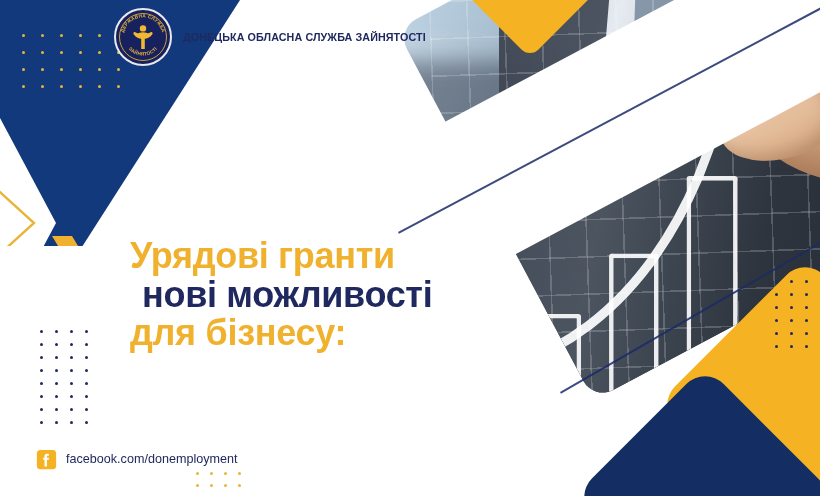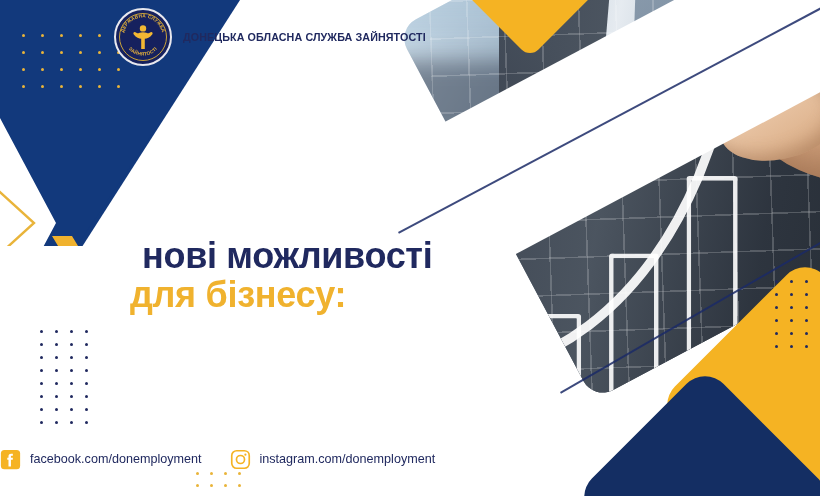--- a/index.html
+++ b/index.html
@@ -221,21 +221,21 @@
   }
   .grants-word {
     font-family:"Liberation Serif", serif;
     font-style:italic; font-weight:400;
     font-size:34px; color:#8e93ad; letter-spacing:.5px;
   }
 
   
   .social-bar {
     position:absolute; left:0; bottom:22px; width:809px; height:30px;
-    display:flex; align-items:center; gap:28px;
+    display:flex; align-items:center; padding-left:36px; gap:28px;
     z-index:8;
   }
   .social-item { display:flex; align-items:center; gap:9px; }
   .social-item .label {
     font-size:12.6px; color:#20295F; font-weight:400; white-space:nowrap;
   }
   .ico { width:21px; height:21px; flex:0 0 21px; display:block; }
 
   
   .mask-white-left {
@@ -417,40 +417,33 @@
         <path d="M12 8.2 C 8.2 8.2 6.6 10.4 5.0 8.6 C 3.6 7.0 1.4 8.6 2.8 10.6
                  C 5.0 13.8 8.2 14.6 10.2 14.8 L10.2 25 L13.8 25 L13.8 14.8
                  C 15.8 14.6 19.0 13.8 21.2 10.6 C 22.6 8.6 20.4 7.0 19.0 8.6
                  C 17.4 10.4 15.8 8.2 12 8.2 Z" fill="#F2B733"></path>
       </svg>
     </div>
     <div class="org-name">ДОНЕЦЬКА ОБЛАСНА СЛУЖБА ЗАЙНЯТОСТІ</div>
   </div>
 
   <div class="title-block">
+    <div class="title-line l1 t-y">Урядові гранти</div>
     <div class="title-line l3 t-n">нові можливості</div>
     <div class="title-line l2 t-y">для бізнесу:</div>
   </div>
 
 
   <div class="social-bar">
 
     <div class="social-item">
       <svg class="ico" viewBox="0 0 24 24">
         <rect x="1" y="1" width="22" height="22" rx="4" fill="#F5B323"></rect>
         <path d="M14.6 12.3h-2.1V20H9.7v-7.7H8.3V10h1.4V8.6c0-1.9.8-3.1 3.1-3.1h1.9v2.3h-1.2c-.9 0-1 .3-1 .9V10h2.2l-.1 2.3z" fill="#ffffff"></path>
       </svg>
       <span class="label">facebook.com/donemployment</span>
     </div>
 
-    <div class="social-item">
-      <svg class="ico" viewBox="0 0 24 24">
-        <rect x="2" y="2" width="20" height="20" rx="5.6" fill="none" stroke="#F5B323" stroke-width="1.9"></rect>
-        <circle cx="12" cy="12" r="4.6" fill="none" stroke="#F5B323" stroke-width="1.9"></circle>
-        <circle cx="17.6" cy="6.5" r="1.25" fill="#F5B323"></circle>
-      </svg>
-      <span class="label">instagram.com/donemployment</span>
-    </div>
 
 
   </div>
 
 </div>
 
 </body></html>

